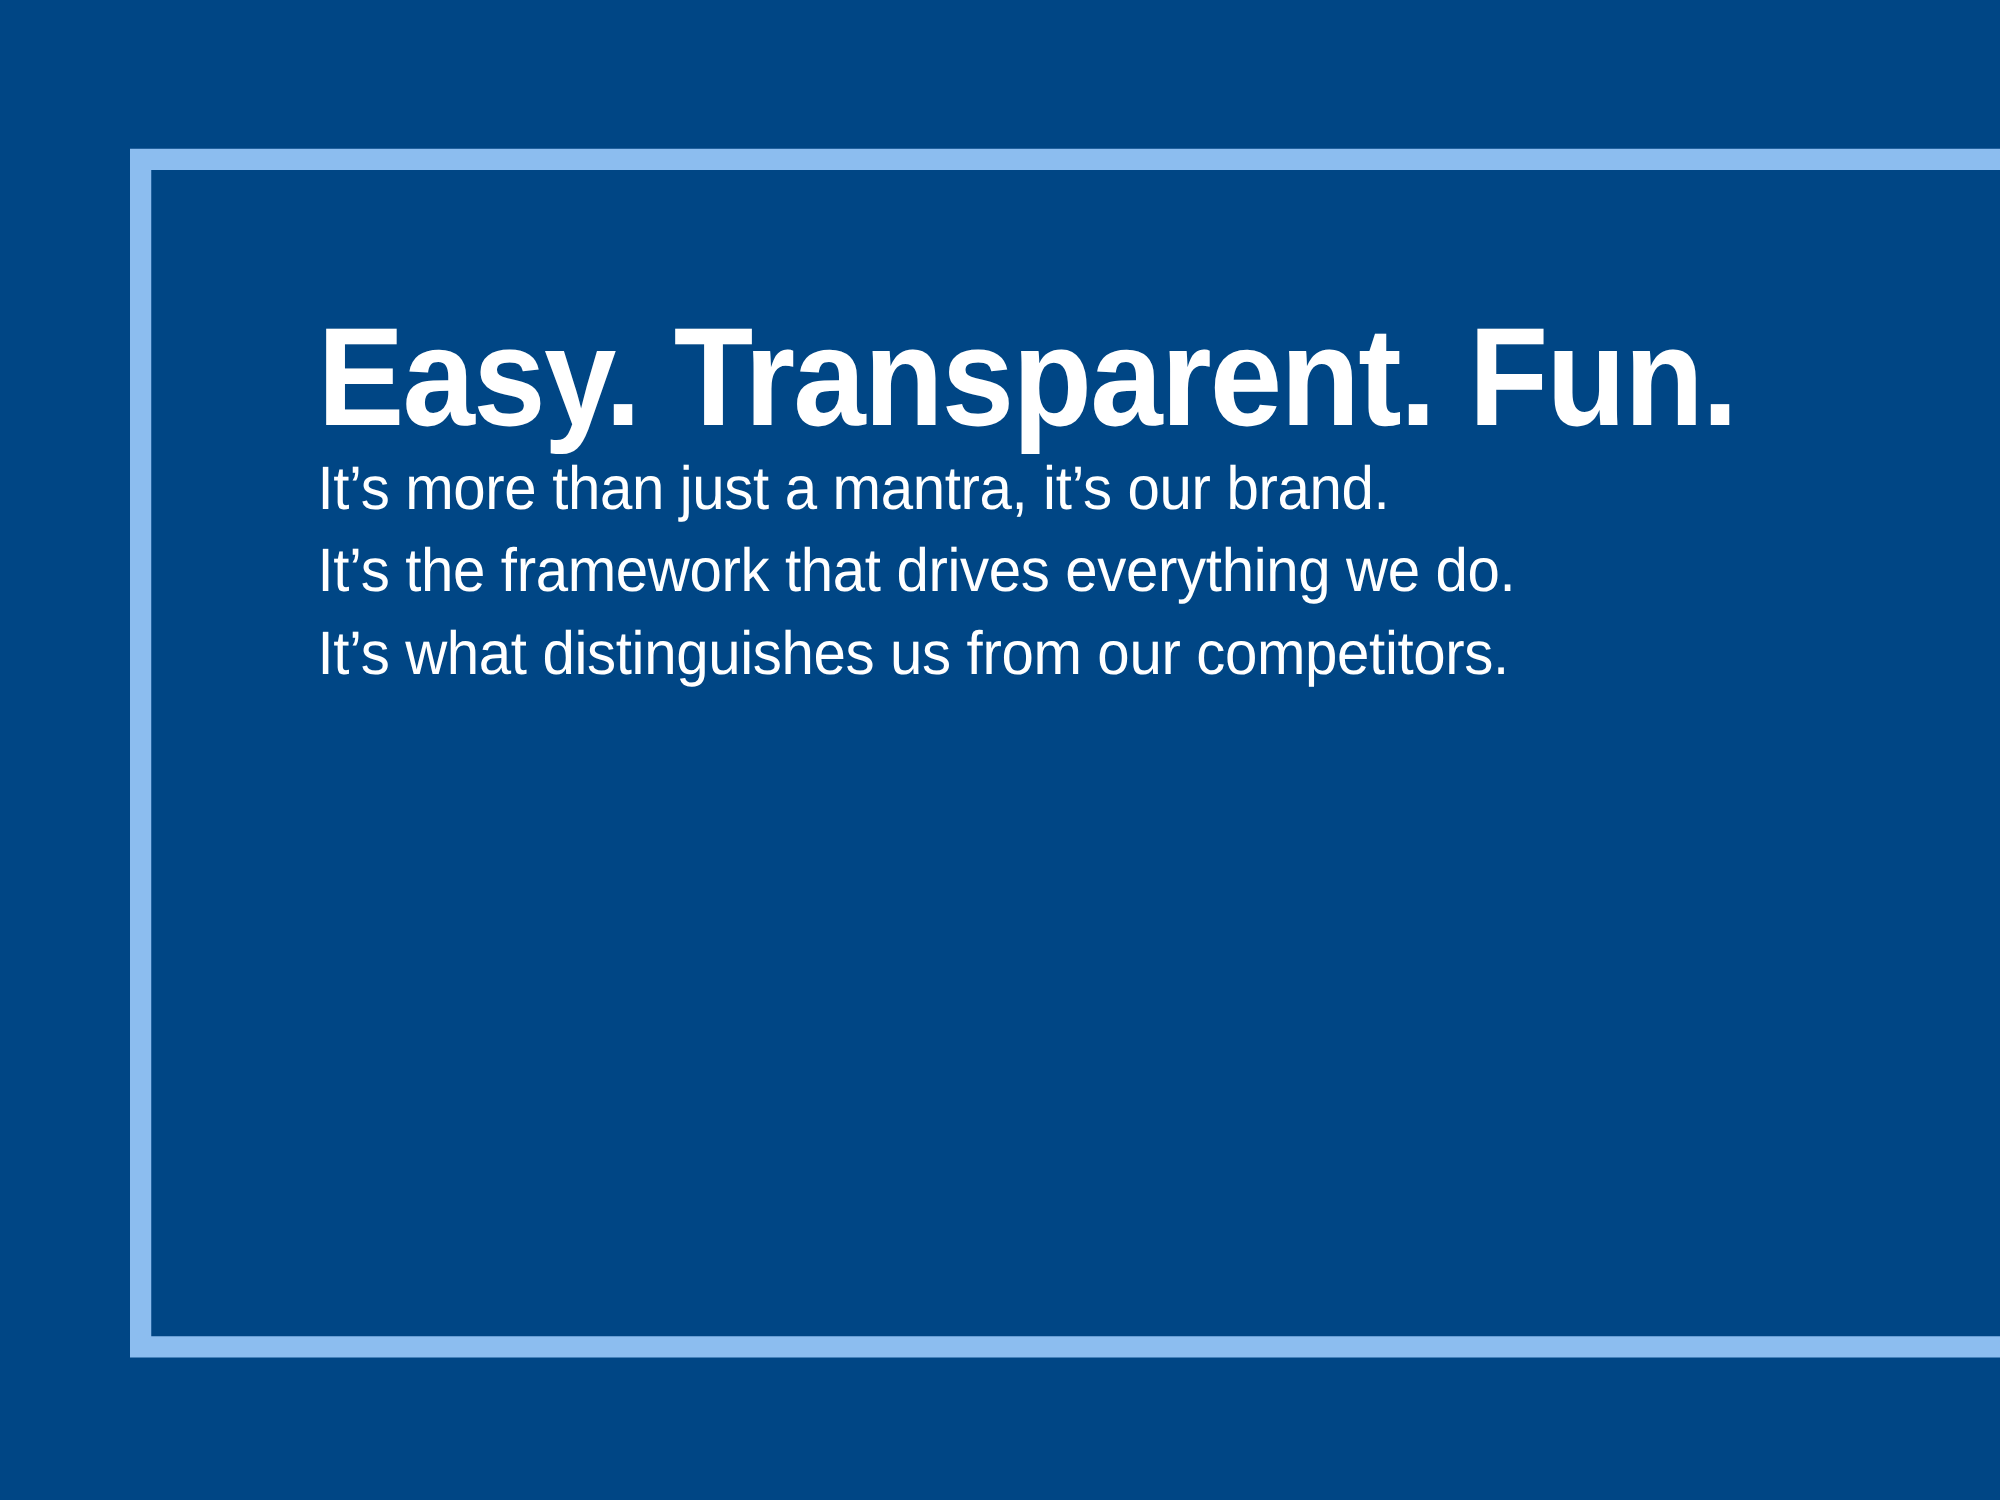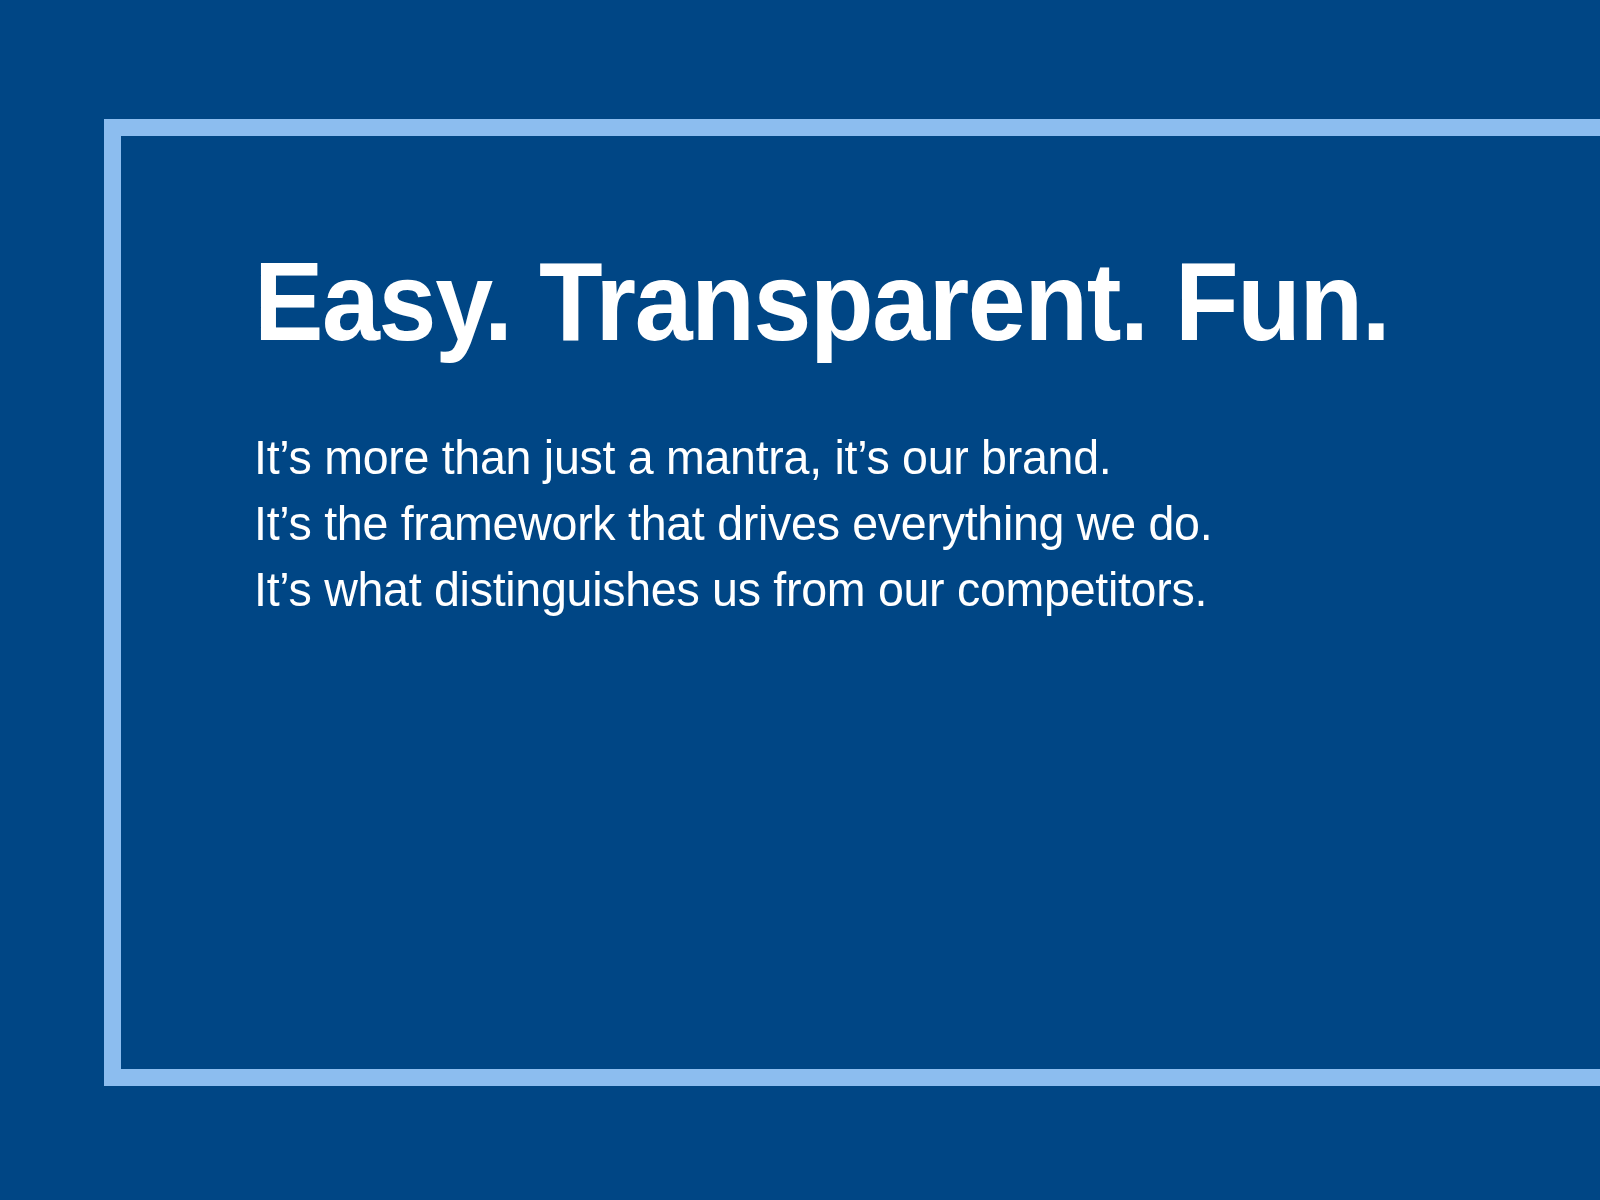--- a/index.html
+++ b/index.html
@@ -46,21 +46,20 @@
     line-height:1.0;
     font-weight:bold;
     color:#FFFFFF;
     letter-spacing:-1.5px;
     transform:scaleX(0.93);
     transform-origin:left center;
     white-space:nowrap;
   }
 
   .paragraph {
-    margin-top:66px;
   }
 
   .para-line {
     font-size:49px;
     line-height:66px;
     font-weight:500;
     color:#FFFFFF;
     letter-spacing:-0.3px;
     transform:scaleX(0.95);
     transform-origin:left center;

